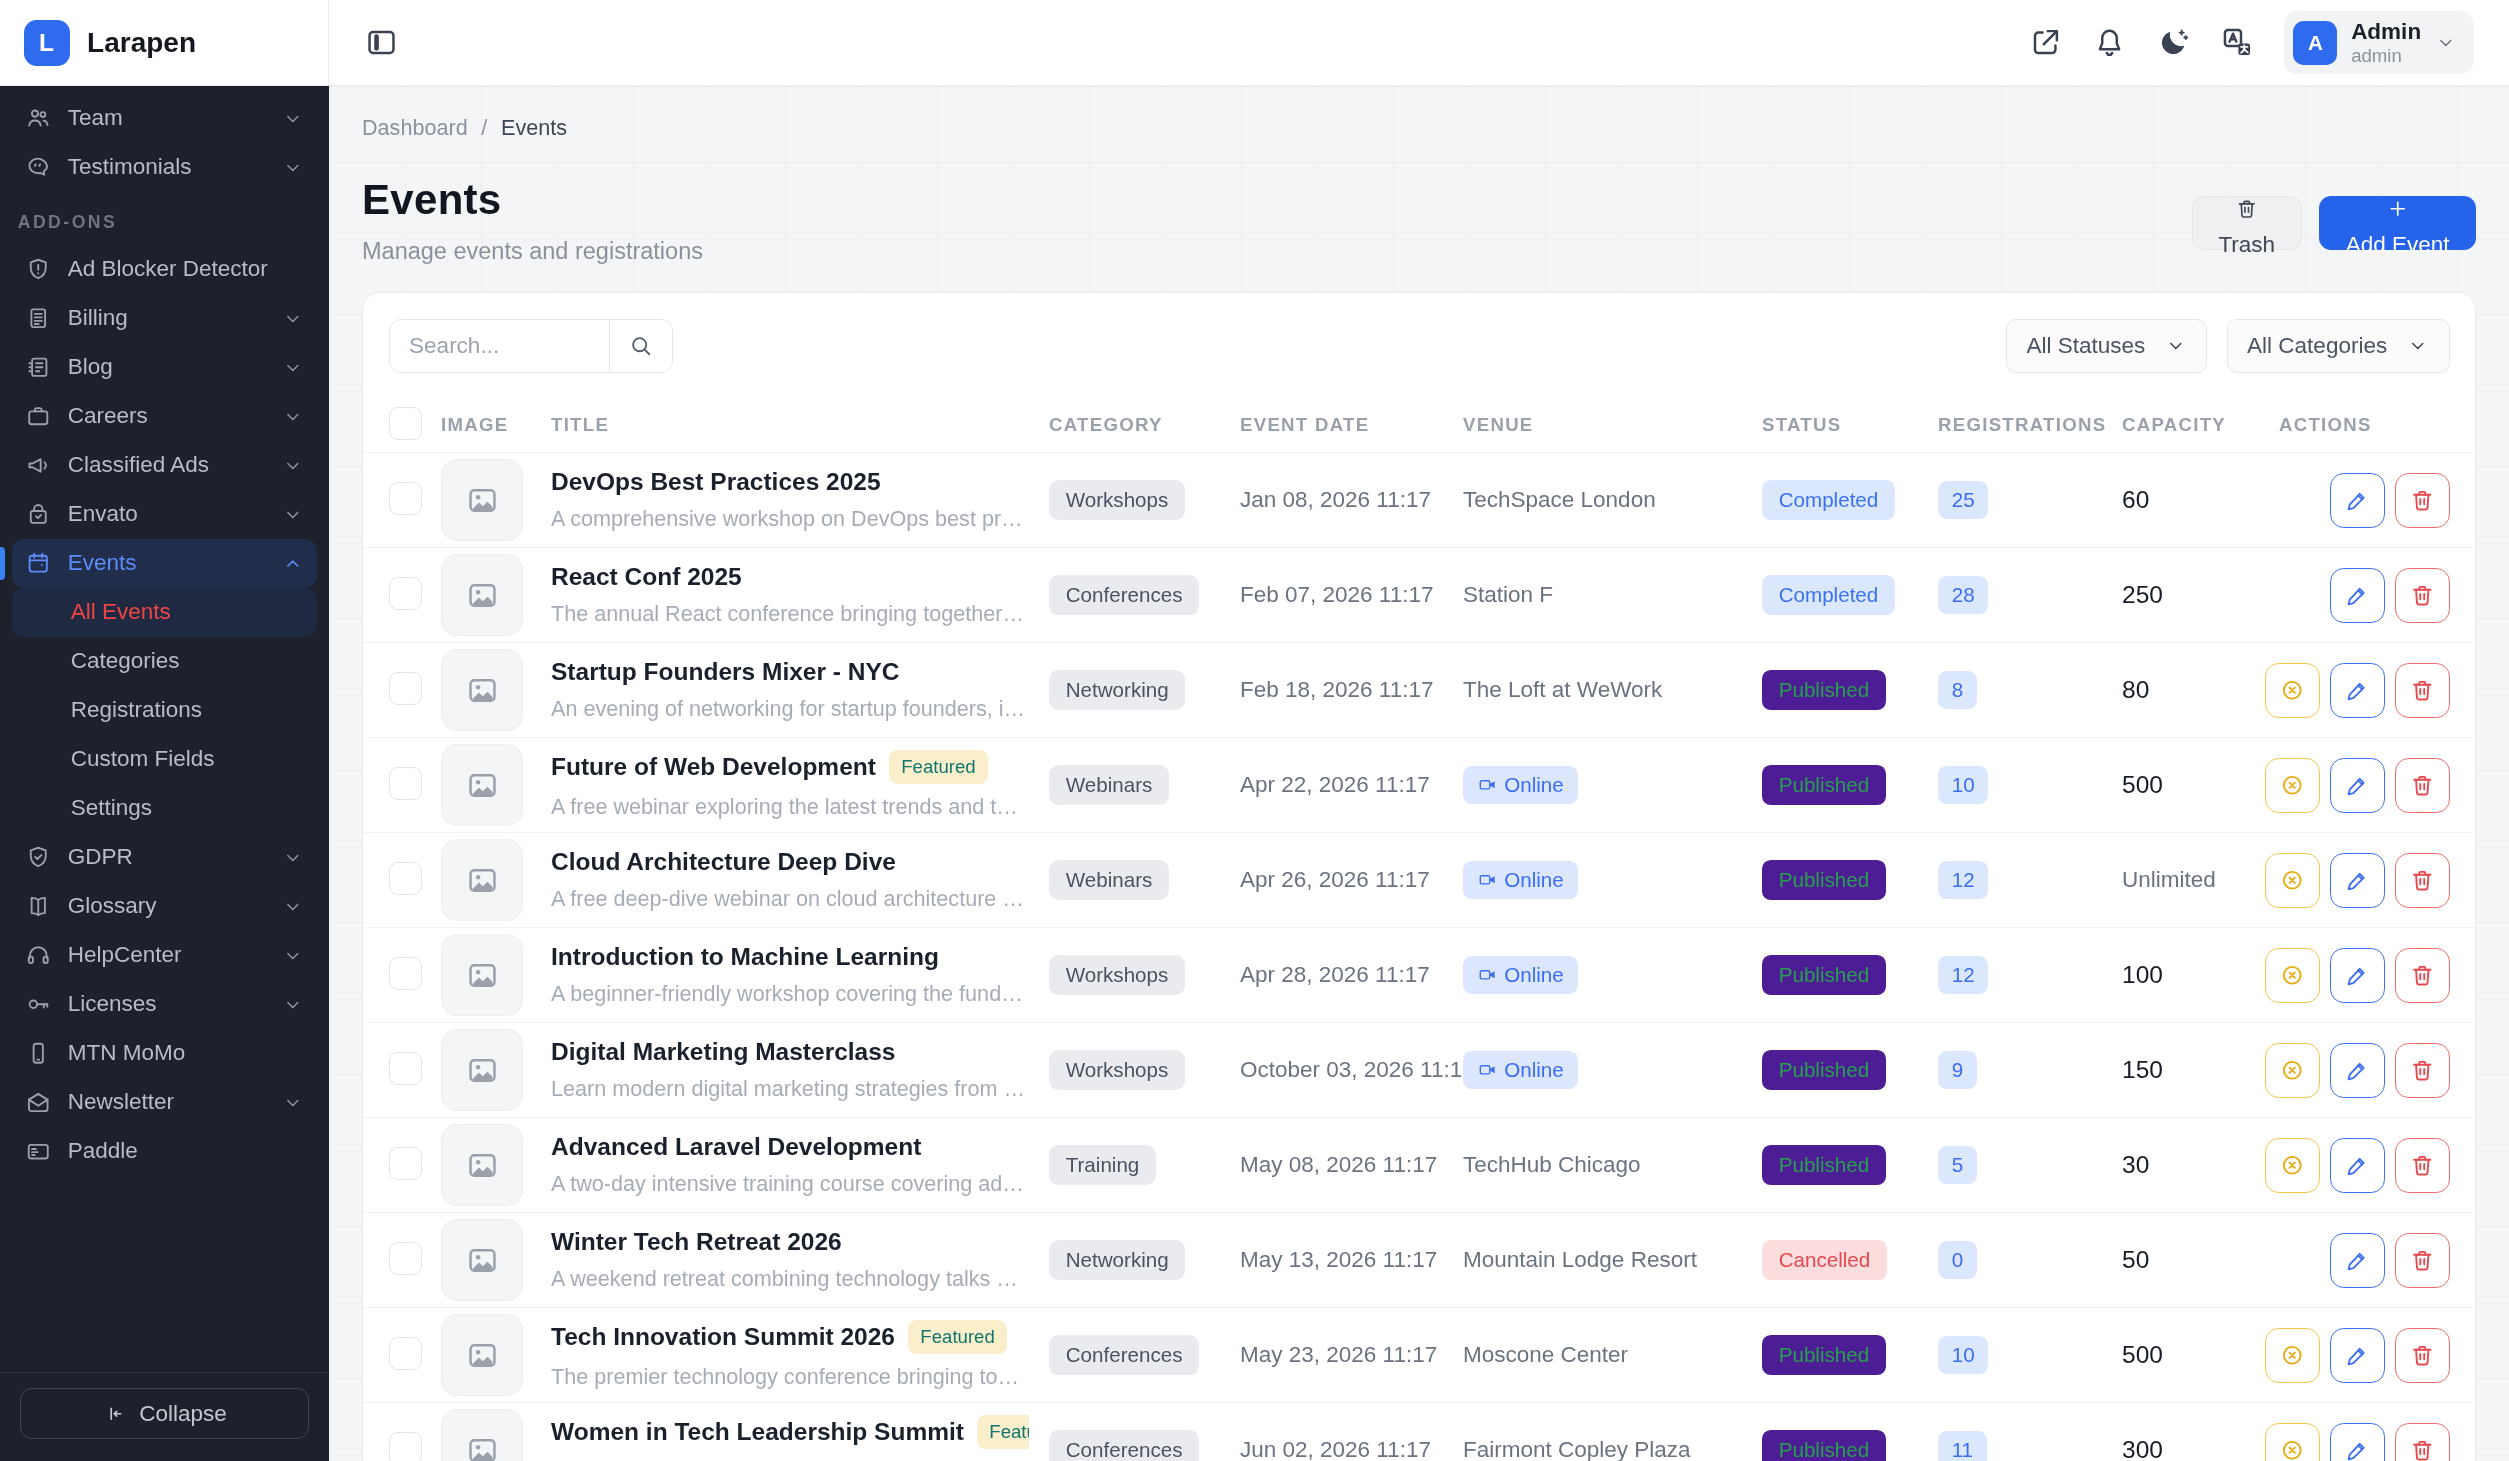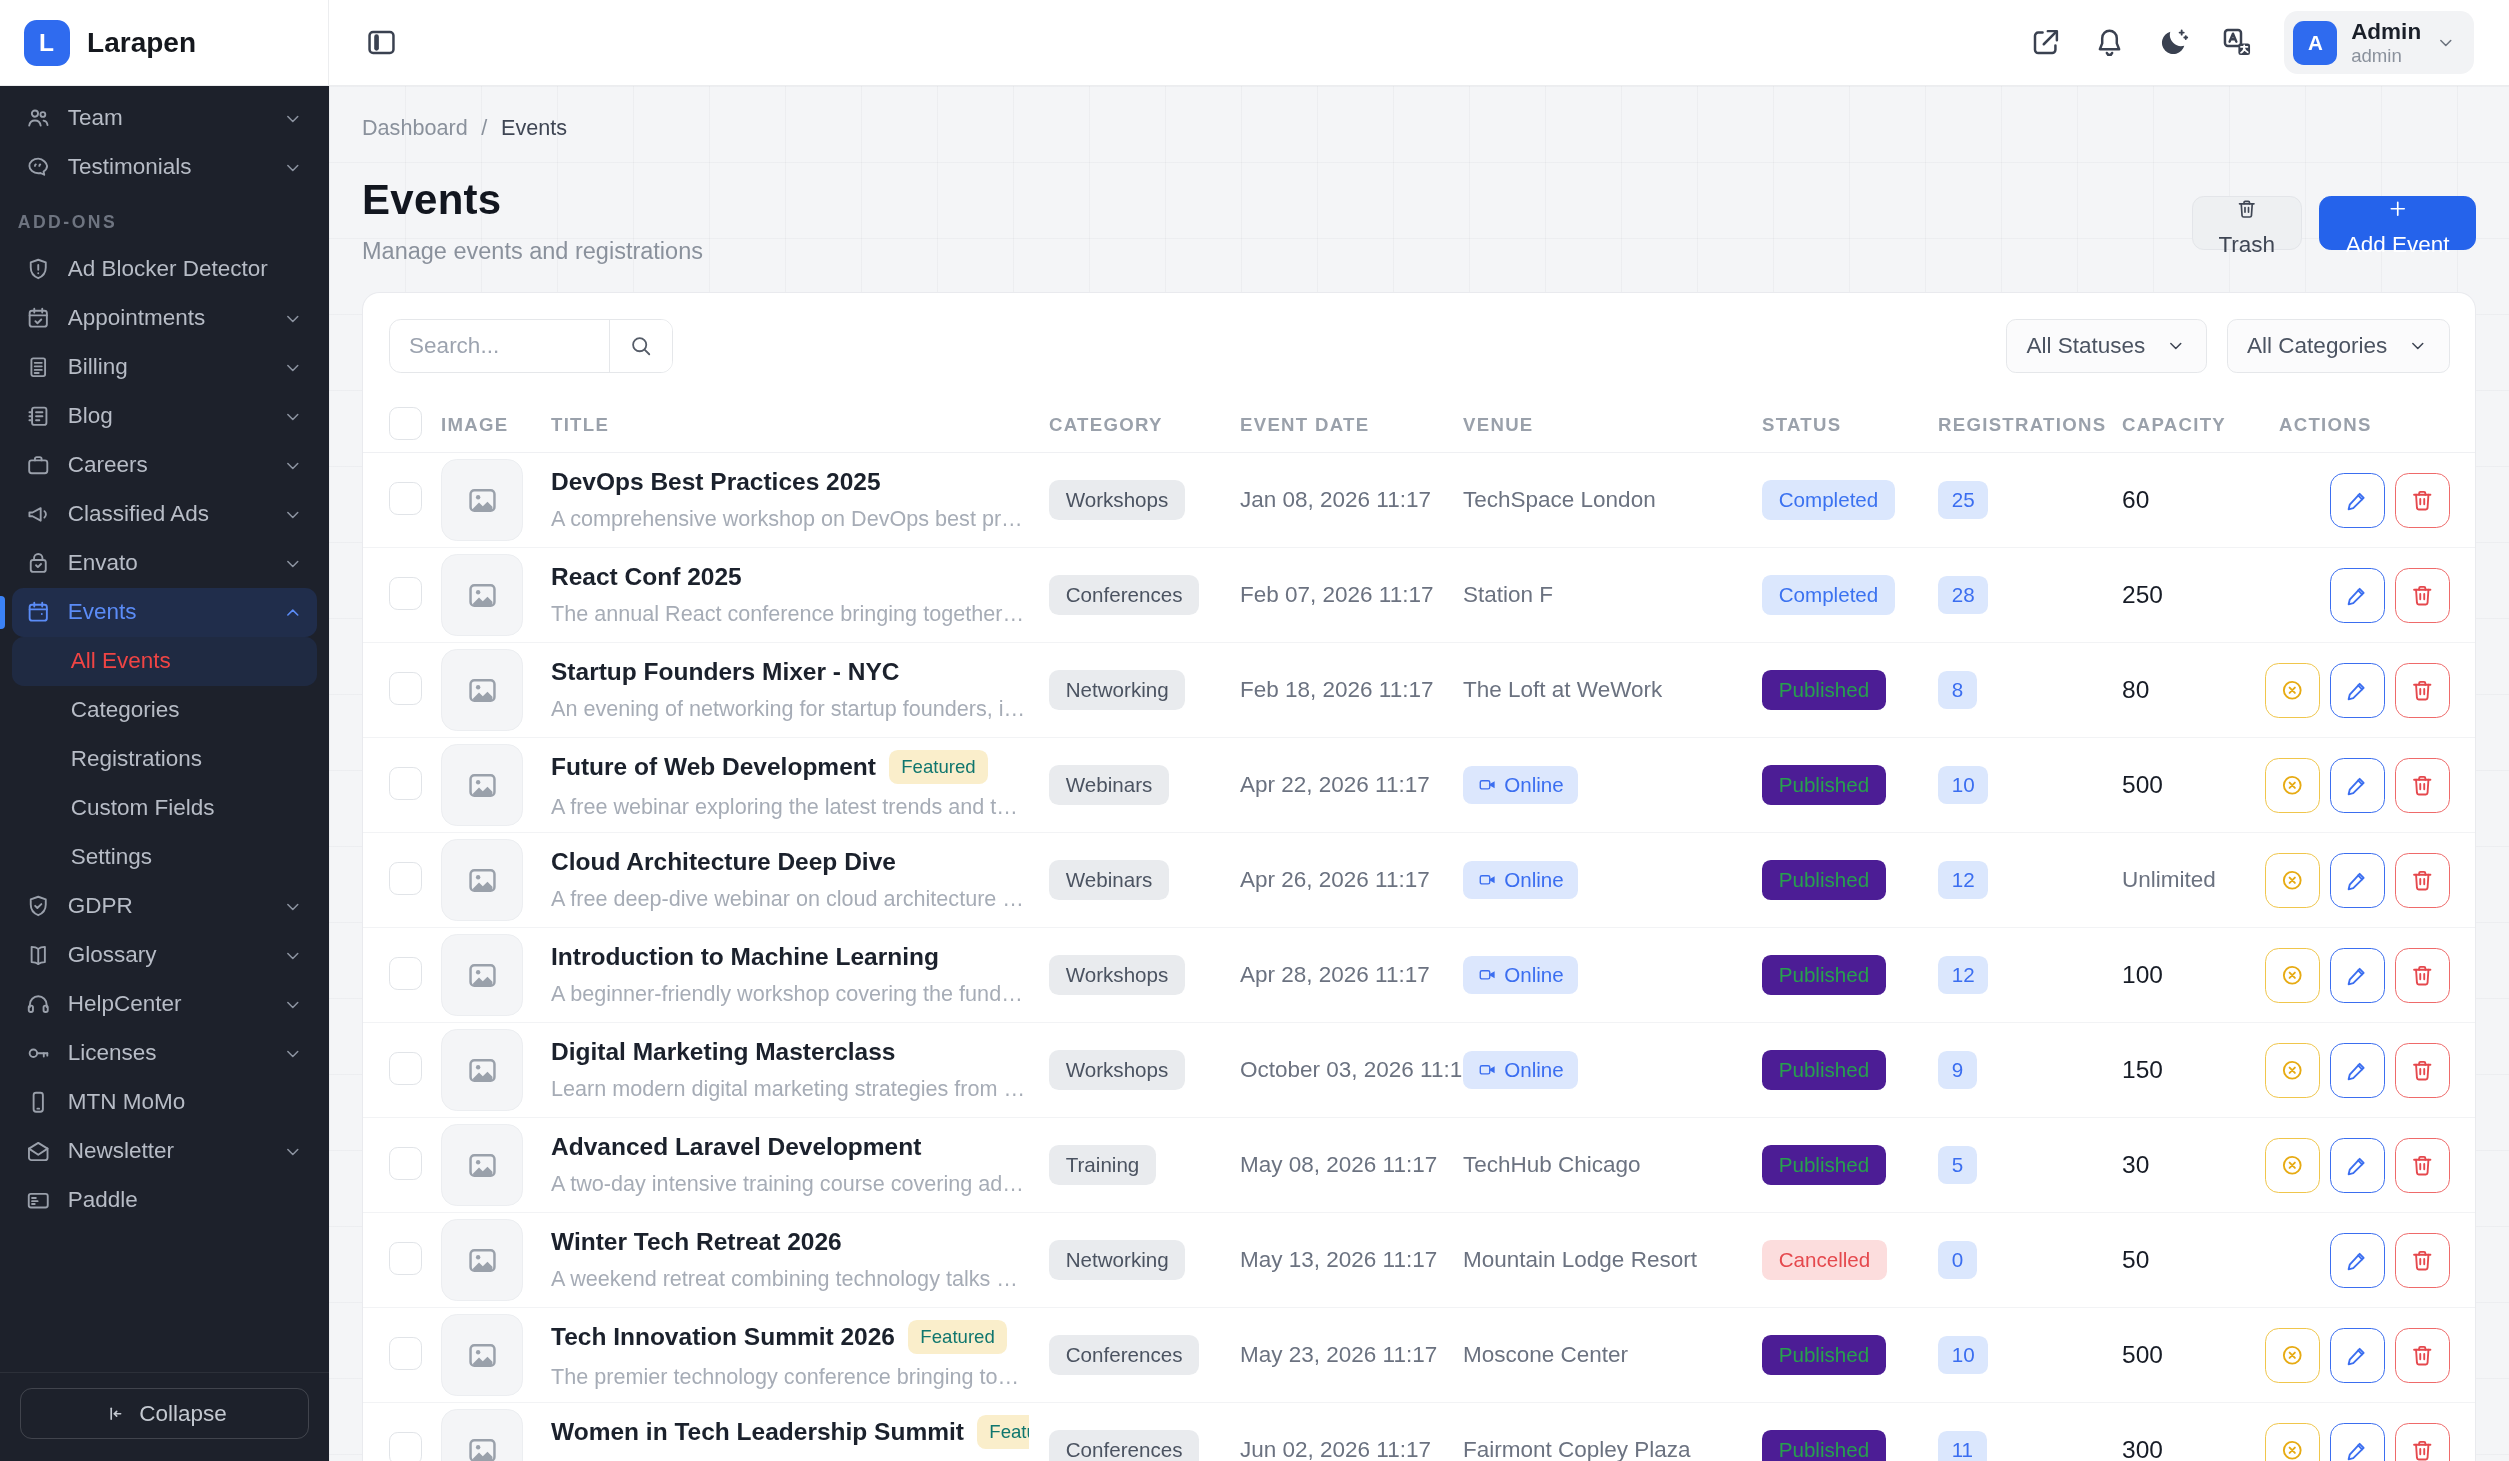--- a/index.html
+++ b/index.html
@@ -146,35 +146,20 @@
         <div class="side-section">ADD-ONS</div>
         <div class="side-item">
           <span class="icon">
             <svg viewBox="0 0 24 24" fill="none" stroke="currentColor" stroke-width="1.7" stroke-linecap="round" stroke-linejoin="round">
               <path d="M12 3.4l6.8 2.4v4.7c0 4.3-2.8 8.1-6.8 9.6-4-1.5-6.8-5.3-6.8-9.6V5.8z"></path>
               <path d="M12 8.2v4.2"></path>
               <path d="M12 15.6h.01"></path>
             </svg>
           </span>
           <span class="lbl">Ad Blocker Detector</span>
-        </div>
-        <div class="side-item">
-          <span class="icon">
-            <svg viewBox="0 0 24 24" fill="none" stroke="currentColor" stroke-width="1.7" stroke-linecap="round" stroke-linejoin="round">
-              <rect x="4.2" y="5.2" width="15.6" height="14.4" rx="2.2"></rect>
-              <path d="M8.4 3.4v3.4M15.6 3.4v3.4M4.2 9.4h15.6"></path>
-              <path d="M9.4 14.6l1.9 1.9 3.4-3.4"></path>
-            </svg>
-          </span>
-          <span class="lbl">Appointments</span>
-          <span class="chev">
-            <svg viewBox="0 0 24 24" fill="none" stroke="currentColor" stroke-width="1.7" stroke-linecap="round" stroke-linejoin="round">
-              <path d="M6.5 9.5L12 15l5.5-5.5"></path>
-            </svg>
-          </span>
         </div>
         <div class="side-item">
           <span class="icon">
             <svg viewBox="0 0 24 24" fill="none" stroke="currentColor" stroke-width="1.7" stroke-linecap="round" stroke-linejoin="round">
               <rect x="5.8" y="4" width="12.4" height="16" rx="1.6"></rect>
               <path d="M8.8 8h6.4M8.8 11.2h6.4M8.8 14.4h6.4M8.8 17.2h3.6"></path>
             </svg>
           </span>
           <span class="lbl">Billing</span>
           <span class="chev">

